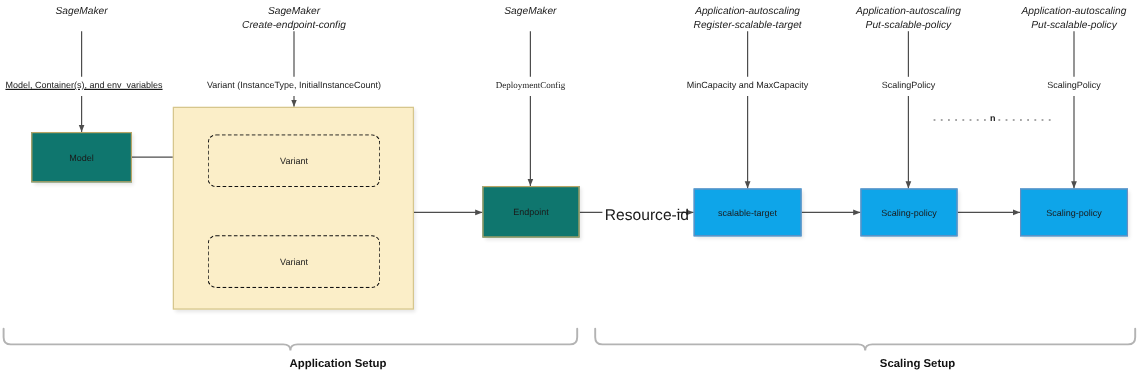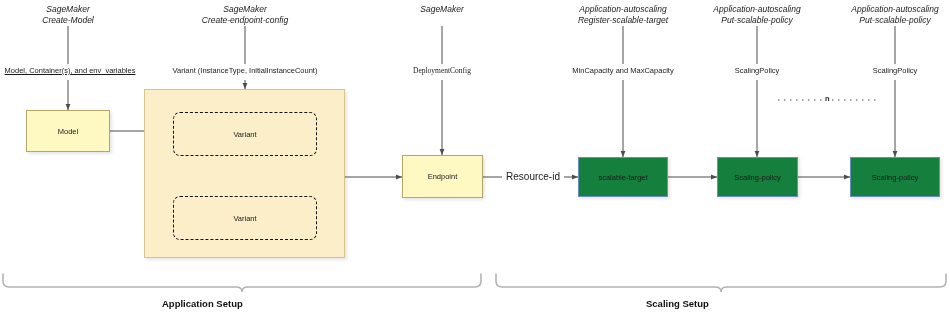--- a/index.html
+++ b/index.html
@@ -43,32 +43,32 @@
   }
   .param-label {
     position: absolute;
     font-size: 7.5px;
     text-align: center;
     white-space: nowrap;
     color: #1a1a1a;
   }
   .edge-label {
     position: absolute;
-    font-size: 10px;
+    font-size: 13px;
     text-align: center;
     white-space: nowrap;
     background: #ffffff;
     padding: 0 2px;
     color: #1a1a1a;
   }
   .group-label {
     position: absolute;
     font-size: 9.5px;
     font-weight: bold;
-    text-align: left;
+    text-align: right;
     white-space: nowrap;
     color: #111111;
   }
   .n-label {
     position: absolute;
     font-size: 7.5px;
     font-weight: bold;
     background: #ffffff;
     padding: 0 1px;
     color: #1a1a1a;
@@ -80,25 +80,25 @@
     box-sizing: border-box;
     display: flex;
     align-items: center;
     justify-content: center;
     font-size: 7.5px;
     text-align: center;
     color: #1a1a1a;
     box-shadow: 2px 2px 3px rgba(0,0,0,0.10);
   }
   .node-yellow {
-    background: #fef9c3;
+    background: #0f766e;
     border: 1px solid #b8a565;
   }
   .node-blue {
-    background: #15803d;
+    background: #0ea5e9;
     border: 1px solid #6c8ebf;
   }
   .container-yellow {
     position: absolute;
     box-sizing: border-box;
     background: #fbeec8;
     border: 1px solid #d6c68d;
     box-shadow: 2px 2px 3px rgba(0,0,0,0.10);
   }
   .variant-box {
@@ -168,21 +168,20 @@
     </g>
 
     <g stroke="#b3b3b3" stroke-width="1.6" fill="none" stroke-linecap="round">
       <path d="M3,274 L3,281 Q3,287 9,287 L236,287 Q242,287 242,292 Q242,287 248,287 L475,287 Q481,287 481,281 L481,274"></path>
       <path d="M496,274 L496,281 Q496,287 502,287 L715,287 Q721,287 721,292 Q721,287 727,287 L940,287 Q946,287 946,281 L946,274"></path>
     </g>
   </svg>
 
   <div class="api-label" style="left:8px; top:4px; width:120px;">
     <span class="ln">SageMaker</span>
-    <span class="ln">Create-Model</span>
   </div>
 
   <div class="api-label" style="left:180px; top:4px; width:130px;">
     <span class="ln">SageMaker</span>
     <span class="ln">Create-endpoint-config</span>
   </div>
 
   <div class="api-label" style="left:382px; top:4px; width:120px;">
     <span class="ln">SageMaker</span>
   </div>

